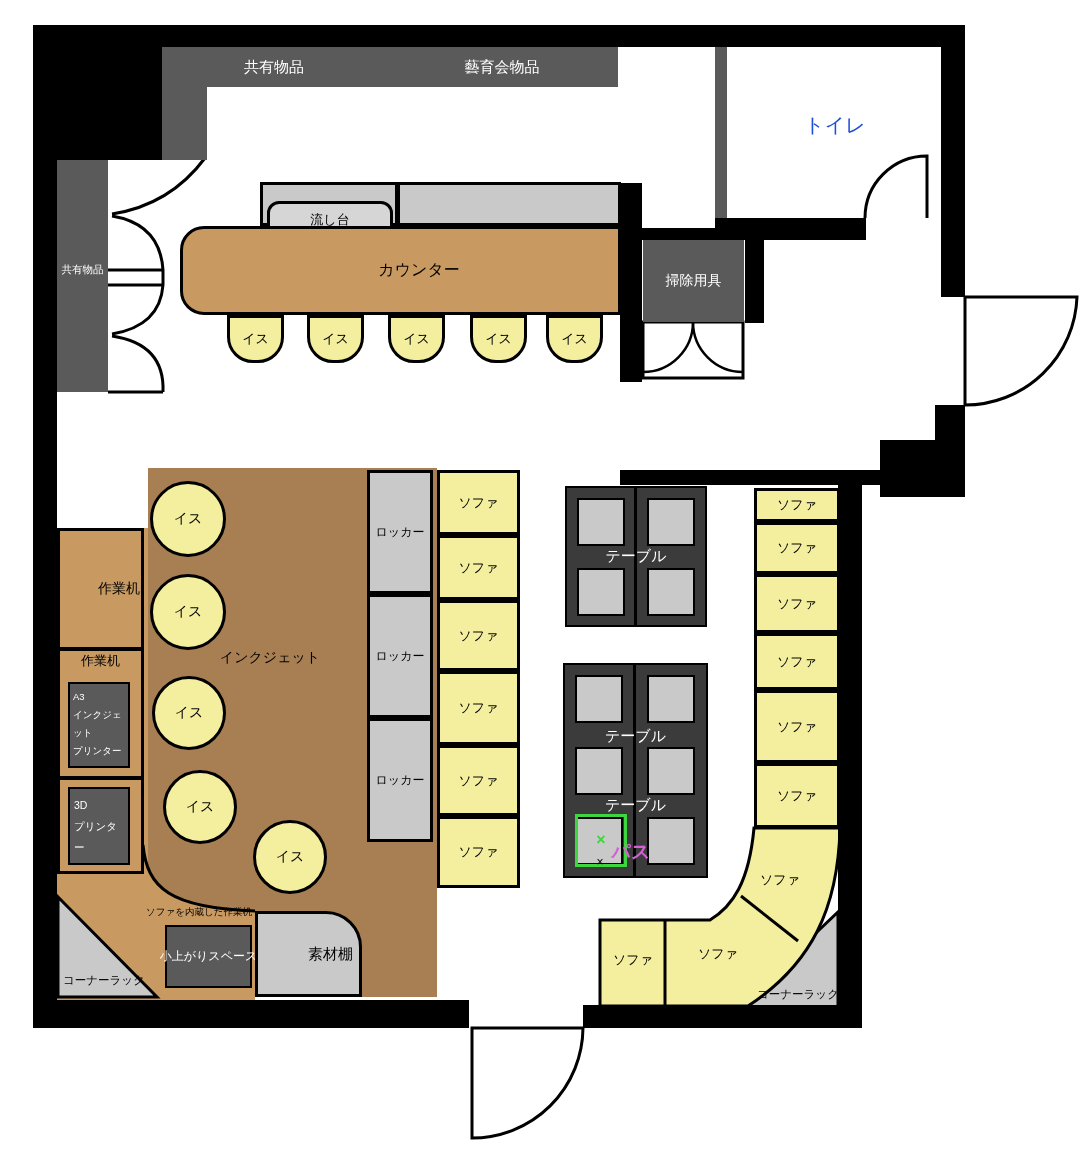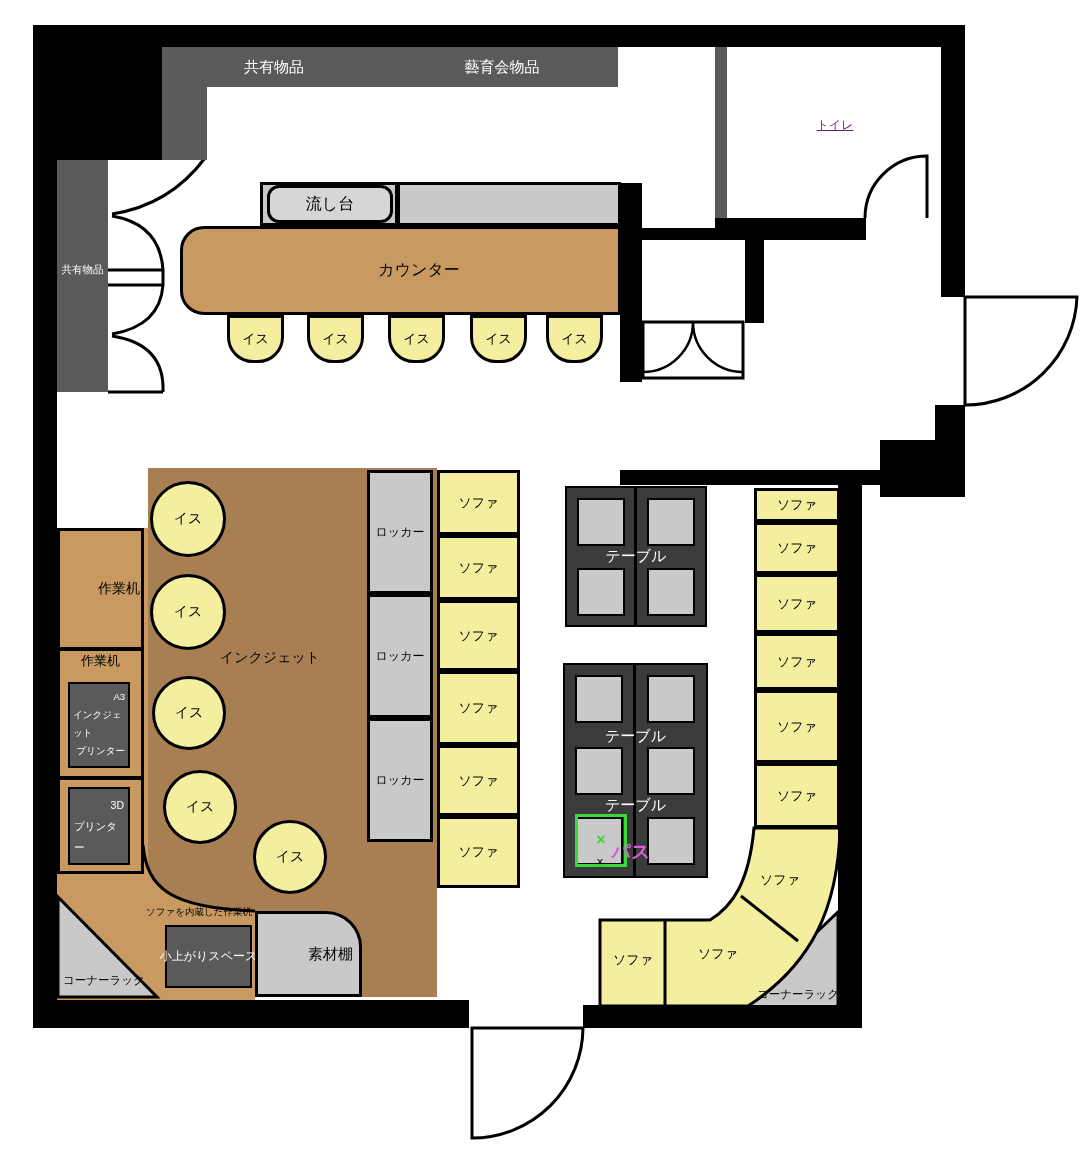--- a/index.html
+++ b/index.html
@@ -3,21 +3,21 @@
 <meta charset="utf-8">
 <style>
   html,body{margin:0;padding:0;background:#fff;font-family:"Liberation Sans","DejaVu Sans",sans-serif;}
   #plan{position:relative;width:1090px;height:1152px;background:#ffffff;overflow:hidden;}
   .abs{position:absolute;box-sizing:border-box;}
   .wall{background:var(--wall,#000);}
   .dark{background:var(--dark_shelf,#5a5a5a);color:#fff;}
   .gray{background:var(--light_gray,#c9c9c9);border:3px solid #000;color:#000;}
   .tanbox{background:var(--tan,#c89a62);border:3px solid #000;color:#000;padding-left:37px;}
   .yellow{background:var(--yellow,#f4ee9f);border:3px solid #000;color:#000;}
-  .darkbox{background:var(--dark_shelf,#5a5a5a);border:2px solid #000;color:#fff;align-items:flex-end;}
+  .darkbox{background:var(--dark_shelf,#5a5a5a);border:2px solid #000;color:#fff;}
   .tdark{background:var(--table_dark,#3b3b3b);border:2px solid #000;}
   .tcell{background:var(--light_gray,#c9c9c9);border:2px solid #000;}
   .lbl{display:flex;align-items:center;justify-content:center;white-space:nowrap;}
   .circle{border-radius:50%;}
   svg{position:absolute;left:0;top:0;}
 </style>
 </head>
 <body>
 
 <div id="plan">
@@ -74,26 +74,27 @@
   <div class="abs wall" style="left:628px;top:228px;width:136px;height:12px;"></div>
   <div class="abs wall" style="left:745px;top:228px;width:19px;height:95px;"></div>
 
   <div class="abs dark lbl" style="left:162px;top:47px;width:224px;height:40px;font-size:15px;">共有物品</div>
   <div class="abs dark lbl" style="left:386px;top:47px;width:232px;height:40px;font-size:15px;">藝育会物品</div>
   <div class="abs dark" style="left:162px;top:47px;width:45px;height:113px;"></div>
   <div class="abs dark" style="left:57px;top:160px;width:51px;height:232px;"></div>
   <div class="abs lbl" style="left:57px;top:262px;width:51px;height:16px;font-size:10.5px;color:#fff;">共有物品</div>
 
   <div class="abs dark" style="left:715px;top:47px;width:12px;height:171px;"></div>
-  <div class="abs lbl" style="left:795px;top:114px;width:80px;height:22px;font-size:12px;color:#701a75;text-decoration:underline;">トイレ</div>
+  <div class="abs lbl" style="left:795px;top:114px;width:80px;height:22px;font-size:20px;color:#1d4ed8;">トイレ</div>
 
+  <div class="abs dark lbl" style="left:643px;top:240px;width:101px;height:82px;font-size:14px;">掃除用具</div>
 
   <div class="abs gray" style="left:260px;top:182px;width:138px;height:44px;"></div>
   <div class="abs gray" style="left:397px;top:182px;width:224px;height:44px;"></div>
-  <div class="abs lbl" style="left:267px;top:185px;width:126px;height:38px;background:var(--sink_gray,#d6d6d6);border:3px solid #000;border-radius:12px;font-size:16px;">流し台</div>
+  <div class="abs lbl" style="left:267px;top:201px;width:126px;height:38px;background:var(--sink_gray,#d6d6d6);border:3px solid #000;border-radius:12px;font-size:13px;">流し台</div>
   <div class="abs tanbox lbl" style="left:180px;top:226px;width:441px;height:89px;border-radius:24px 0 0 24px;font-size:16px;">カウンター</div>
 
   <div class="abs yellow lbl" style="left:227px;top:315px;width:57px;height:48px;border-radius:0 0 26px 26px;font-size:13px;">イス</div>
   <div class="abs yellow lbl" style="left:307px;top:315px;width:57px;height:48px;border-radius:0 0 26px 26px;font-size:13px;">イス</div>
   <div class="abs yellow lbl" style="left:388px;top:315px;width:57px;height:48px;border-radius:0 0 26px 26px;font-size:13px;">イス</div>
   <div class="abs yellow lbl" style="left:470px;top:315px;width:57px;height:48px;border-radius:0 0 26px 26px;font-size:13px;">イス</div>
   <div class="abs yellow lbl" style="left:546px;top:315px;width:57px;height:48px;border-radius:0 0 26px 26px;font-size:13px;">イス</div>
 
   <div class="abs tanbox lbl" style="left:57px;top:528px;width:87px;height:122px;font-size:14px;">作業机</div>
   <div class="abs tanbox" style="left:57px;top:648px;width:87px;height:131px;"></div>

